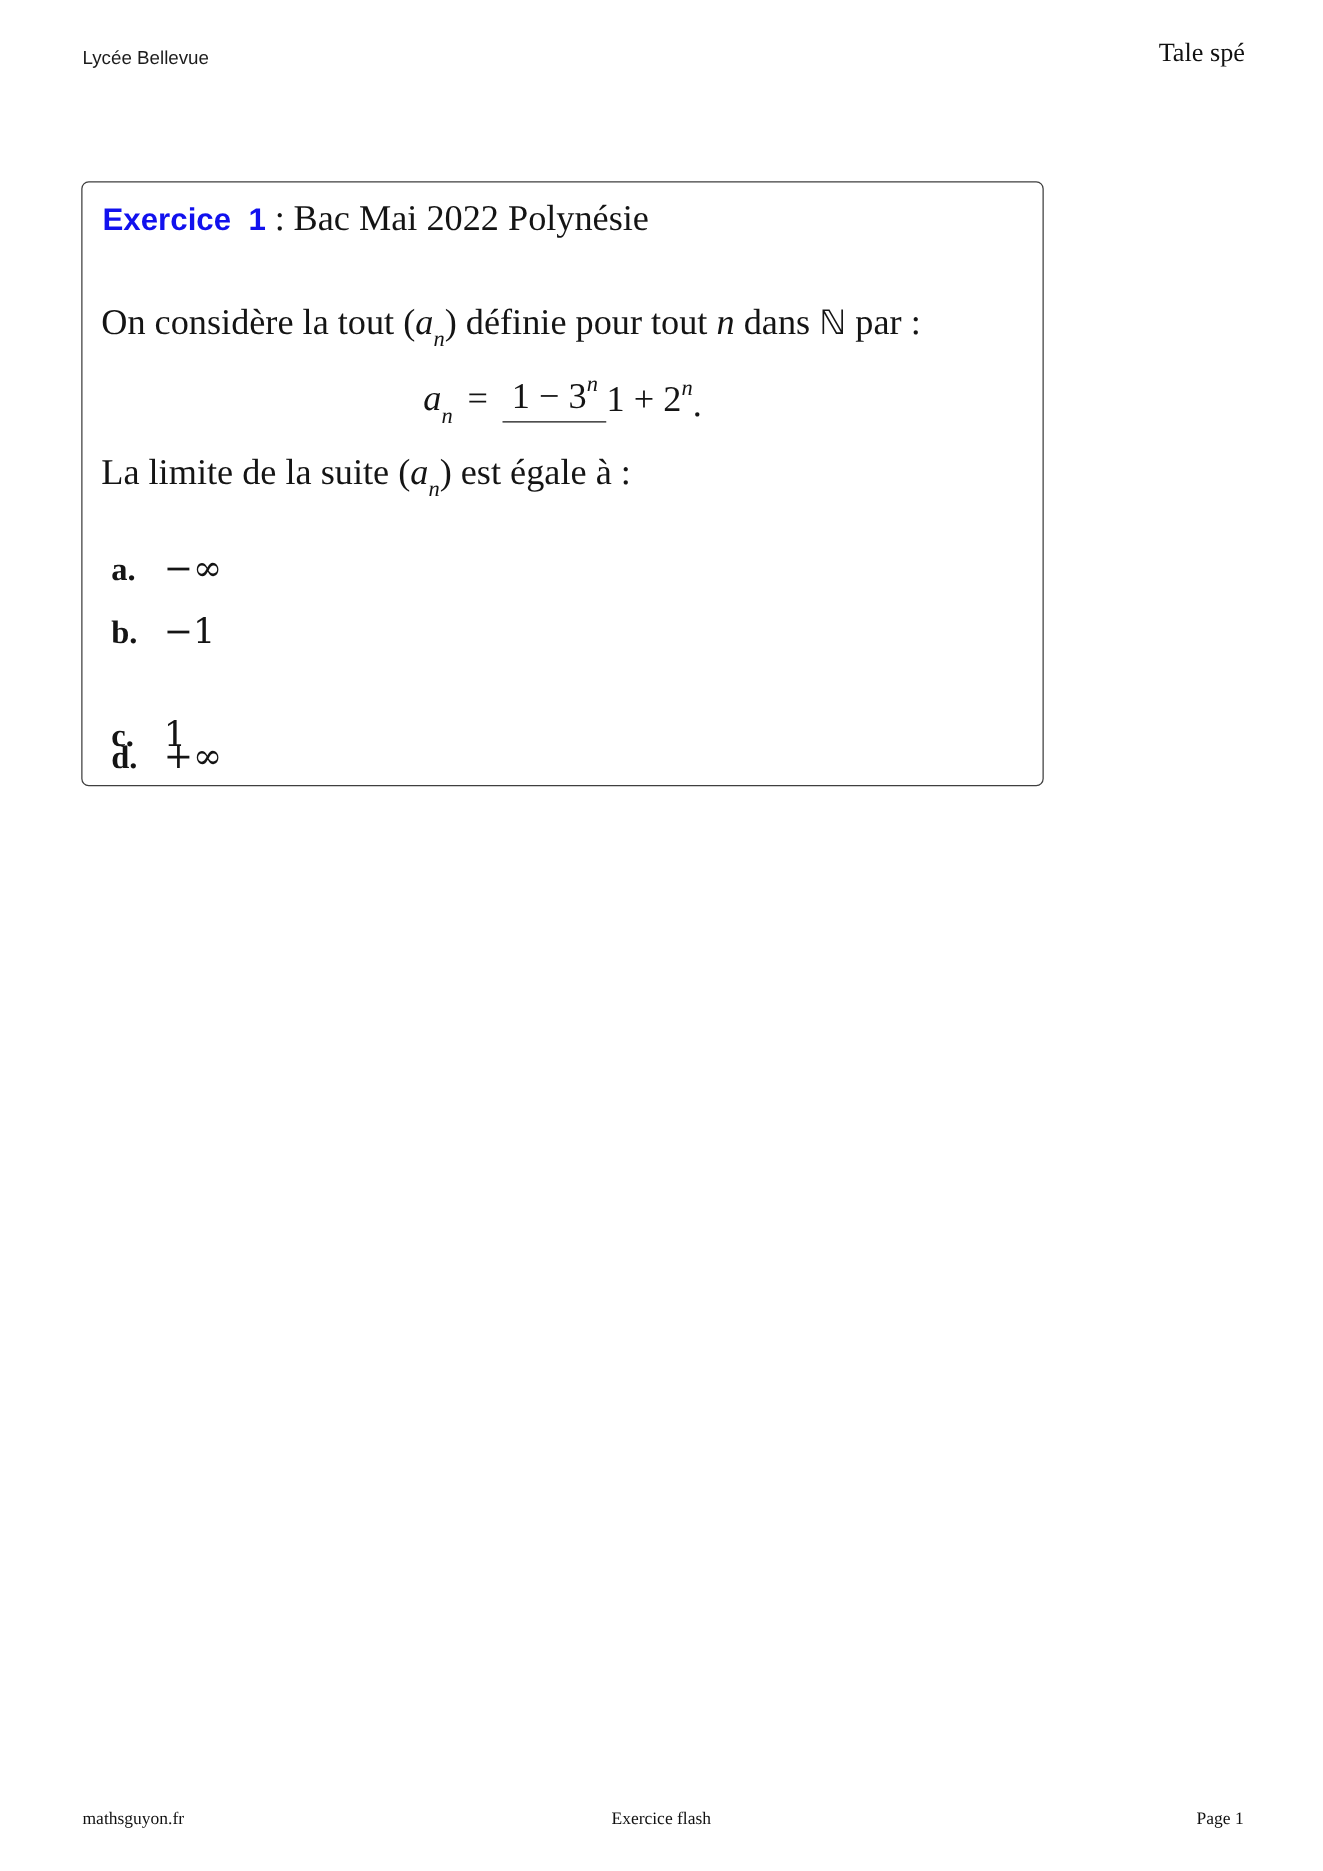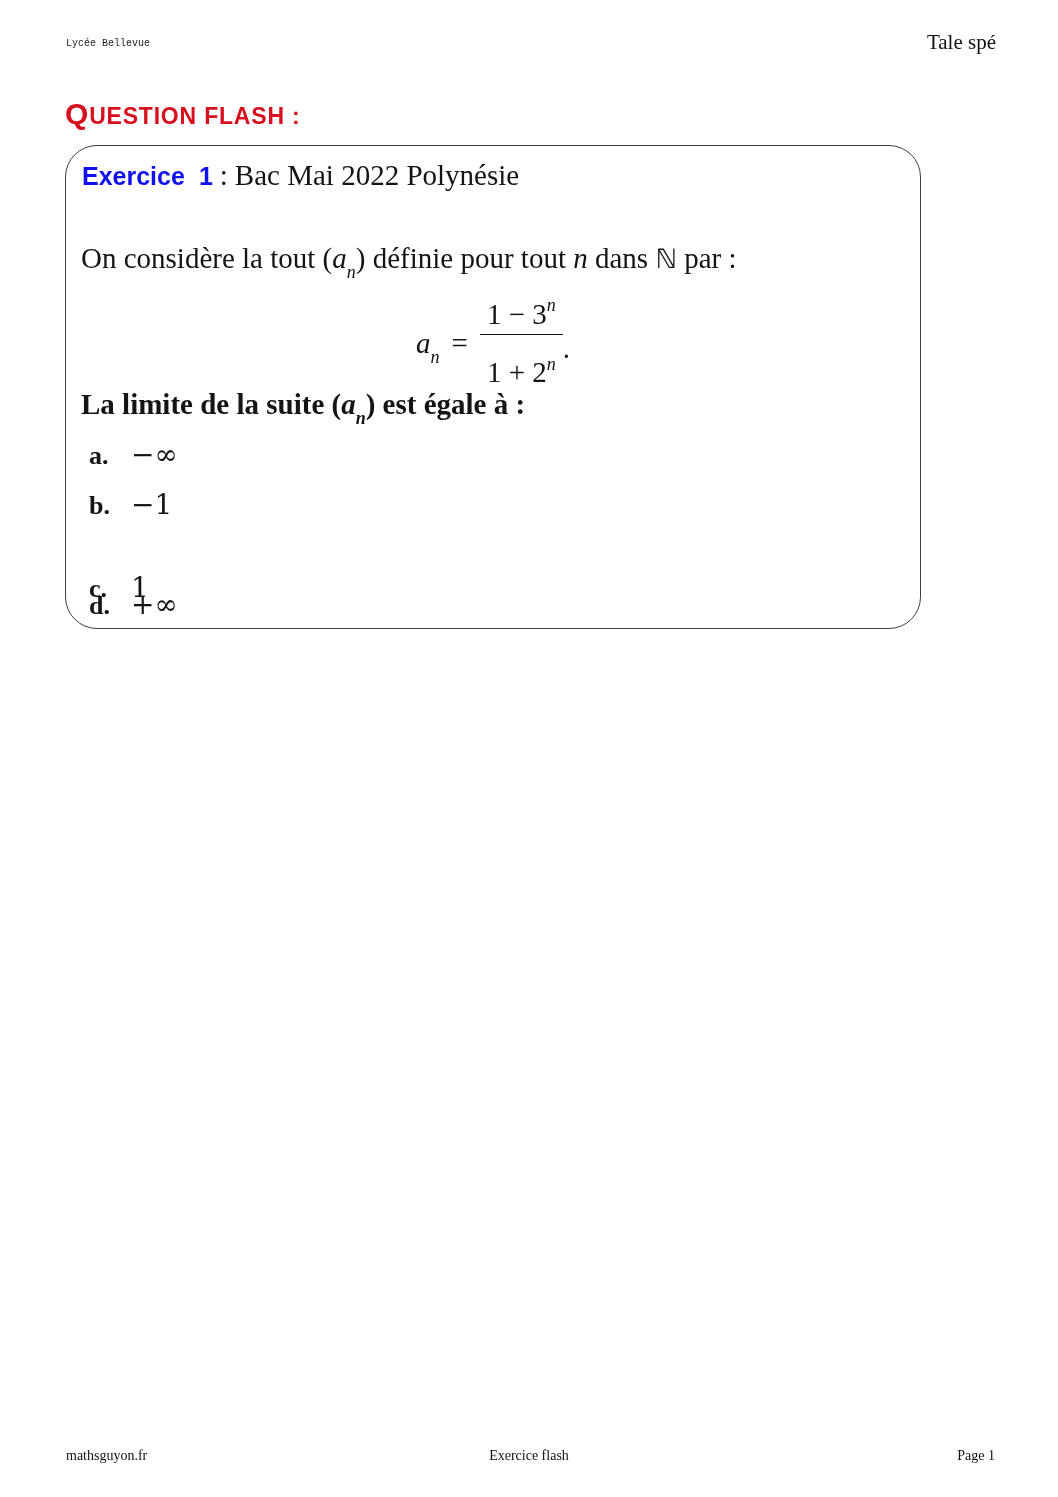--- a/index.html
+++ b/index.html
@@ -10,22 +10,22 @@
     background: #ffffff;
     font-family: "Liberation Serif", "DejaVu Serif", serif;
     color: #141414;
     overflow: hidden;
   }
 
   
   .hdr-left {
     position: absolute;
     left: 66px; top: 38px;
-    font-family: Liberation Mono, monospace;
-    font-size: 10px;
+    font-family: Liberation Sans, sans-serif;
+    font-size: 15px;
     color: #1c1c1c;
   }
   .hdr-right {
     position: absolute;
     right: 62px; top: 30px;
     font-size: 21px;
     color: #111111;
   }
 
   
@@ -39,23 +39,23 @@
     letter-spacing: 0.8px;
     color: #d6101e;
     text-transform: uppercase;
   }
   .section-heading::first-letter { font-size: 30px; }
 
   
   .ex-box {
     position: absolute;
     left: 65px; top: 145px;
-    width: 856px; height: 484px;
+    width: 770px; height: 484px;
     border: 1.4px solid #3f3f3f;
-    border-radius: 32px;
+    border-radius: 6px;
     background: #ffffff;
     box-sizing: border-box;
   }
   .ex-title {
     position: absolute;
     left: 16px; top: 13px;
     font-size: 29px;
     white-space: nowrap;
   }
   .ex-label, .ex-num {
@@ -68,21 +68,21 @@
   .ex-sep { margin-left: 7px; margin-right: 7px; color: #141414; }
 
   .intro, .question {
     position: absolute;
     left: 15px;
     margin: 0;
     font-size: 29px;
     white-space: nowrap;
   }
   .intro { top: 96px; }
-  .question { top: 242px; font-weight: bold; }
+  .question { top: 216px; }
 
   .mi { font-style: italic; }
   .intro sub, .question sub, .f-lhs sub {
     font-size: 0.62em;
     position: relative;
     top: 0.18em;
     line-height: 0;
   }
   .bb {
     font-family: "DejaVu Sans", sans-serif;
@@ -95,25 +95,24 @@
     left: 0; right: 0; top: 152px;
     display: flex;
     justify-content: center;
     align-items: center;
     font-size: 29px;
   }
   .f-lhs { font-style: italic; }
   .f-eq { margin: 0 12px; }
   .frac {
     display: inline-flex;
-    flex-direction: column;
+    flex-direction: row;
     align-items: center;
     text-align: center;
     line-height: 1.15;
-    gap: 19px;
   }
   .frac .num {
     border-bottom: 1.8px solid #141414;
     padding: 0 7px 3px 7px;
   }
   .frac .den { padding-top: 2px; }
   .frac sup {
     font-size: 0.62em;
     font-style: italic;
     position: relative;
@@ -155,21 +154,20 @@
   .footer-right { right: 63px; }
 </style>
 </head>
 <body>
 
 <div class="page">
 
   <div class="hdr-left">Lycée Bellevue</div>
   <div class="hdr-right">Tale spé</div>
 
-  <h1 class="section-heading">Question flash :</h1>
 
   <div class="ex-box">
 
     <div class="ex-title">
       <span class="ex-label">Exercice</span><span class="ex-num">1</span><span class="ex-sep">:</span><span class="ex-name">Bac Mai 2022 Polynésie</span>
     </div>
 
     <p class="intro"><span>On considère la tout (</span><span class="mi">a</span><sub class="mi">n</sub><span>) définie pour tout </span><span class="mi">n</span><span> dans </span><span class="bb">ℕ</span><span> par :</span></p>
 
     <div class="formula">

